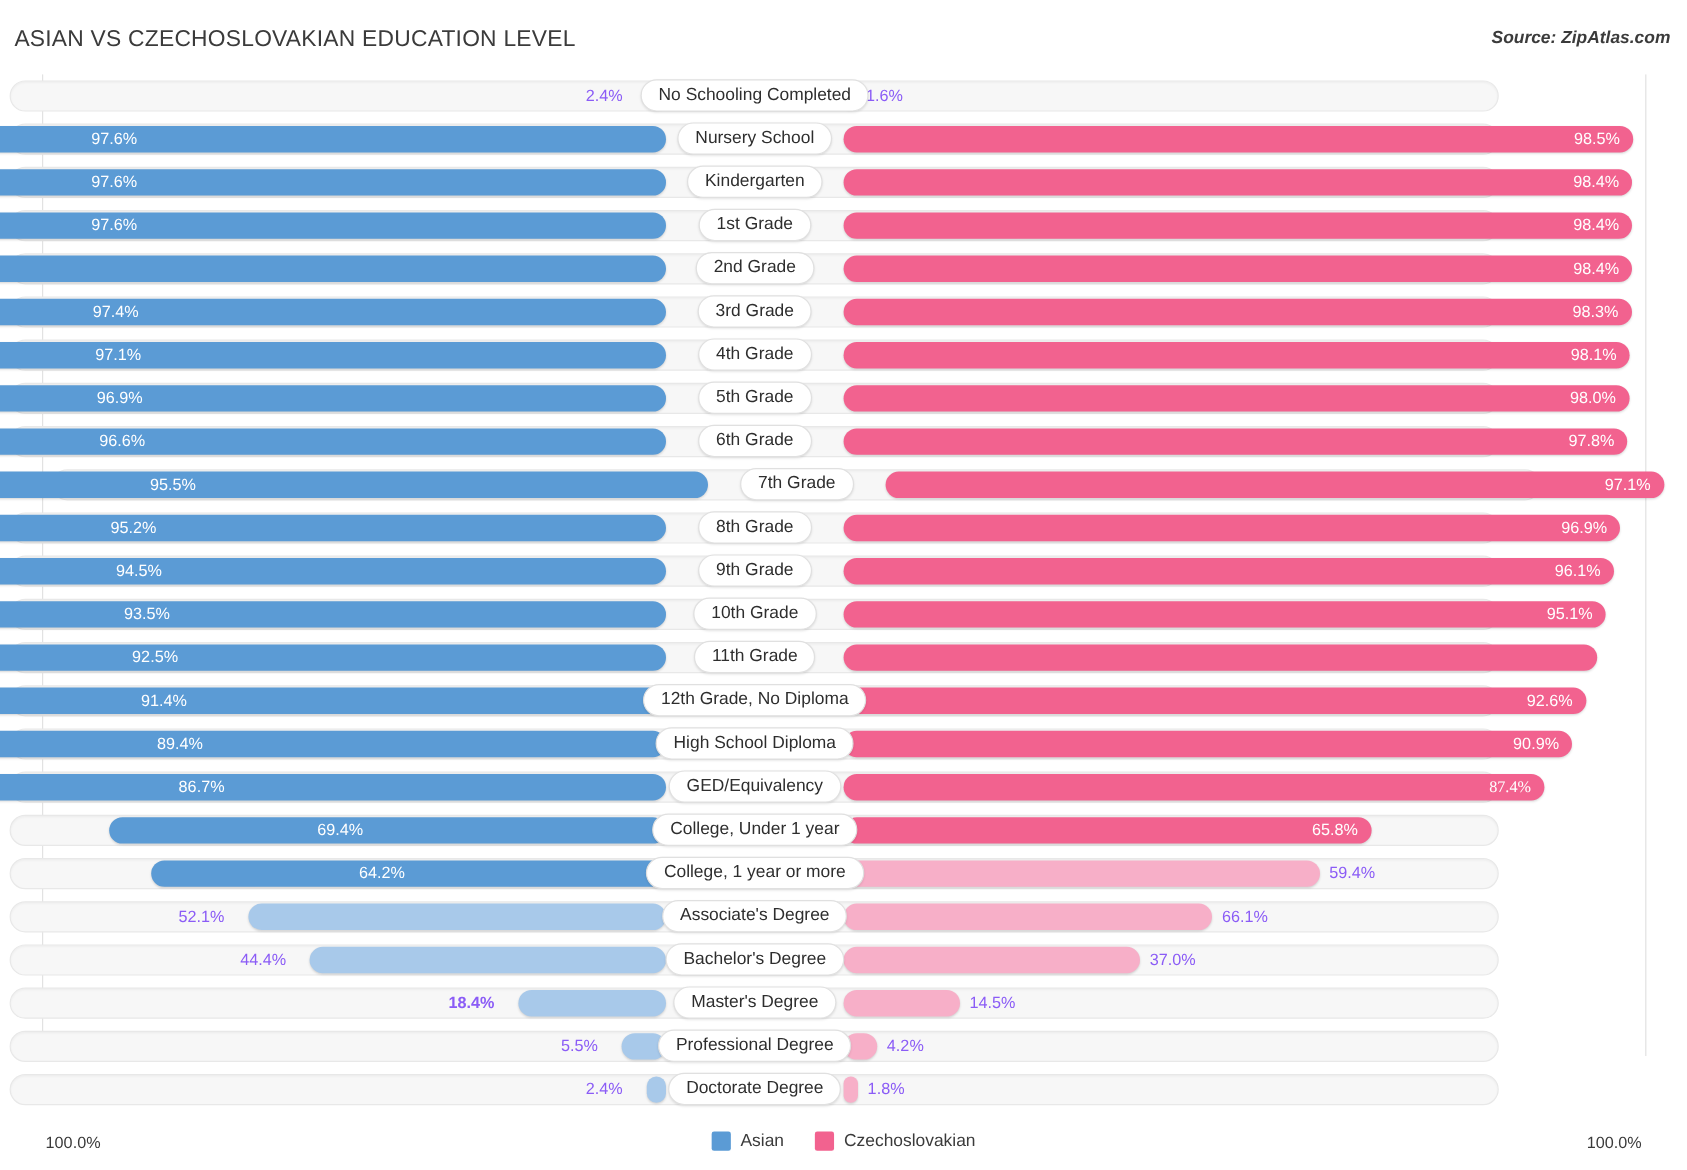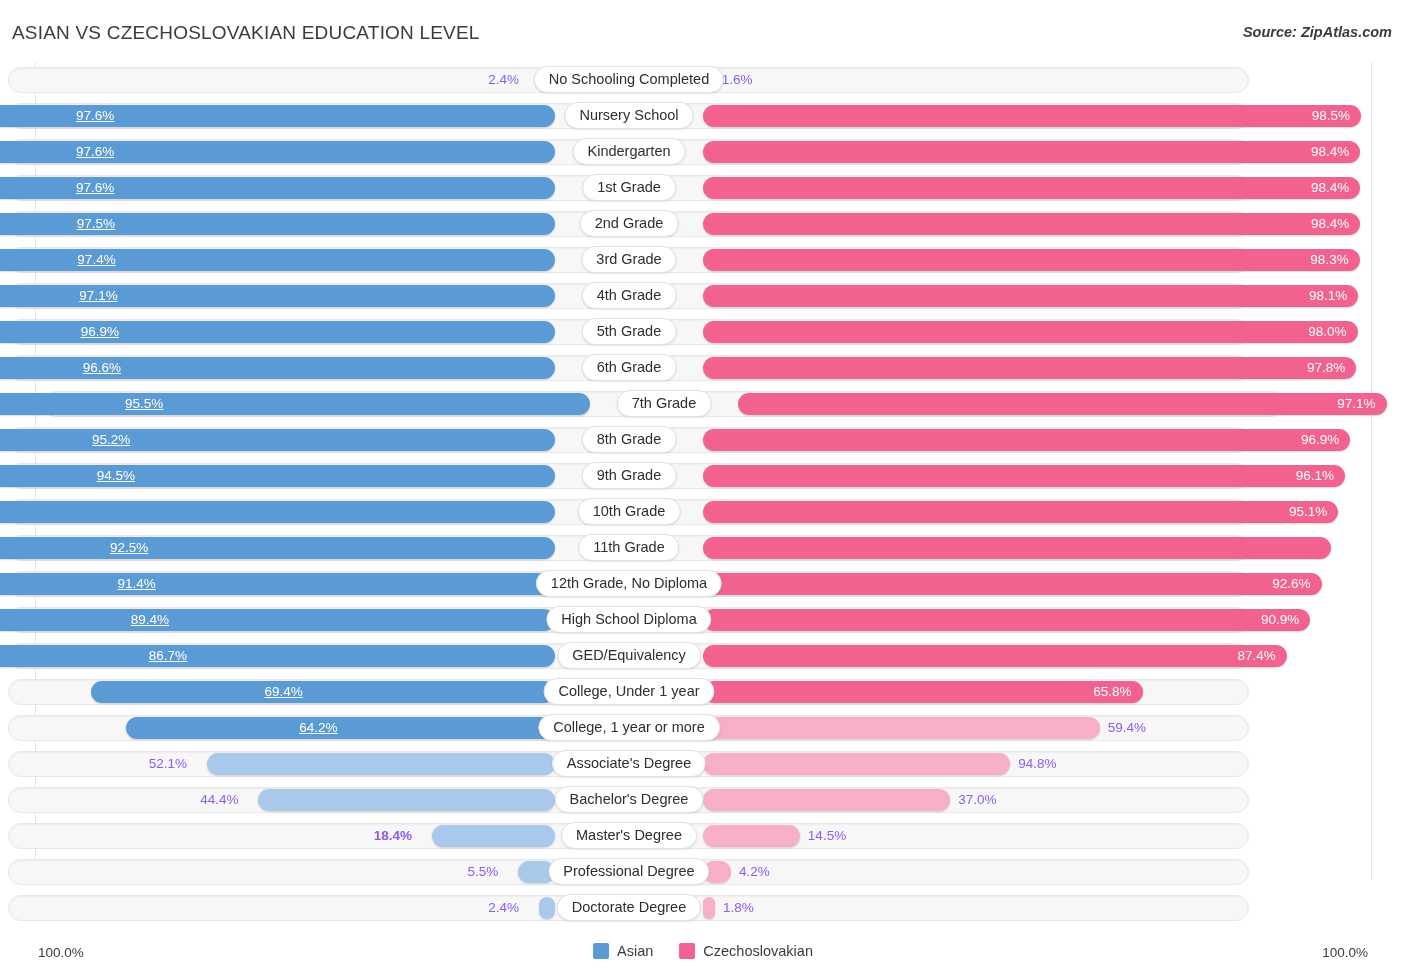--- a/index.html
+++ b/index.html
@@ -48,21 +48,21 @@
   .bar.left  { right:703px; }
   .bar.right { left:703px; }
 
   
   .val {
     position:absolute; top:7px; height:22px; line-height:22px;
     font-size:13.5px; white-space:nowrap;
   }
   .val.inside  { color:#ffffff; }
   .val.outside { color:#8b5cf6; }
-  .val.l-in  { text-align:left;  padding-left:25px;text-decoration:underline; }
+  .val.l-in  { text-align:left;  padding-left:25px; }
   .val.r-in  { text-align:right; padding-right:11px; }
   .val.l-out { text-align:right; padding-right:20px; }
   .val.r-out { text-align:left;  padding-left:8px; }
 
   
   .pill {
     position:absolute; top:4px; height:27px; line-height:25px;
     left:50%; transform:translateX(-50%);
     background:#ffffff;
     border:1px solid #e0e0e0;
@@ -127,21 +127,20 @@
         <div class="track"></div>
         <div class="bar left" style="width: 651.968px; background: rgb(91, 155, 213);"></div>
         <div class="val inside l-in" style="left: 51.032px; width: 651.968px;">97.6%</div>
         <div class="bar right" style="width: 657.312px; background: rgb(242, 98, 143);"></div>
         <div class="val inside r-in" style="left: 703px; width: 657.312px;">98.4%</div>
         <div class="pill">1st Grade</div>
       </div>
       <div class="row" style="top: 148px;">
         <div class="track"></div>
         <div class="bar left" style="width: 651.3px; background: rgb(91, 155, 213);"></div>
-        <div class="val inside l-in" style="left: 51.7px; width: 651.3px;">97.5%</div>
         <div class="bar right" style="width: 657.312px; background: rgb(242, 98, 143);"></div>
         <div class="val inside r-in" style="left: 703px; width: 657.312px;">98.4%</div>
         <div class="pill">2nd Grade</div>
       </div>
       <div class="row" style="top: 184px;">
         <div class="track"></div>
         <div class="bar left" style="width: 650.632px; background: rgb(91, 155, 213);"></div>
         <div class="val inside l-in" style="left: 52.368px; width: 650.632px;">97.4%</div>
         <div class="bar right" style="width: 656.644px; background: rgb(242, 98, 143);"></div>
         <div class="val inside r-in" style="left: 703px; width: 656.644px;">98.3%</div>
@@ -191,20 +190,21 @@
         <div class="track"></div>
         <div class="bar left" style="width: 631.26px; background: rgb(91, 155, 213);"></div>
         <div class="val inside l-in" style="left: 71.74px; width: 631.26px;">94.5%</div>
         <div class="bar right" style="width: 641.948px; background: rgb(242, 98, 143);"></div>
         <div class="val inside r-in" style="left: 703px; width: 641.948px;">96.1%</div>
         <div class="pill">9th Grade</div>
       </div>
       <div class="row" style="top: 436px;">
         <div class="track"></div>
         <div class="bar left" style="width: 624.58px; background: rgb(91, 155, 213);"></div>
+        <div class="val inside l-in" style="left: 78.42px; width: 624.58px;">93.5%</div>
         <div class="bar right" style="width: 635.268px; background: rgb(242, 98, 143);"></div>
         <div class="val inside r-in" style="left: 703px; width: 635.268px;">95.1%</div>
         <div class="pill">10th Grade</div>
       </div>
       <div class="row" style="top: 472px;">
         <div class="track"></div>
         <div class="bar left" style="width: 617.9px; background: rgb(91, 155, 213);"></div>
         <div class="val inside l-in" style="left: 85.1px; width: 617.9px;">92.5%</div>
         <div class="bar right" style="width: 627.92px; background: rgb(242, 98, 143);"></div>
         <div class="pill">11th Grade</div>
@@ -223,21 +223,21 @@
         <div class="val inside l-in" style="left: 105.808px; width: 597.192px;">89.4%</div>
         <div class="bar right" style="width: 607.212px; background: rgb(242, 98, 143);"></div>
         <div class="val inside r-in" style="left: 703px; width: 607.212px;">90.9%</div>
         <div class="pill">High School Diploma</div>
       </div>
       <div class="row" style="top: 580px;">
         <div class="track"></div>
         <div class="bar left" style="width: 579.156px; background: rgb(91, 155, 213);"></div>
         <div class="val inside l-in" style="left: 123.844px; width: 579.156px;">86.7%</div>
         <div class="bar right" style="width: 583.832px; background: rgb(242, 98, 143);"></div>
-        <div class="val inside r-in" style="left: 703px; width: 583.832px;">87.4%</div>
+        <div class="val inside r-in" style="left: 703px; width: 583.832px; font-family: Liberation Serif, serif;">87.4%</div>
         <div class="pill">GED/Equivalency</div>
       </div>
       <div class="row" style="top: 616px;">
         <div class="track"></div>
         <div class="bar left" style="width: 463.592px; background: rgb(91, 155, 213);"></div>
         <div class="val inside l-in" style="left: 239.408px; width: 463.592px;">69.4%</div>
         <div class="bar right" style="width: 439.544px; background: rgb(242, 98, 143);"></div>
         <div class="val inside r-in" style="left: 703px; width: 439.544px;">65.8%</div>
         <div class="pill">College, Under 1 year</div>
       </div>
@@ -247,21 +247,21 @@
         <div class="val inside l-in" style="left: 274.144px; width: 428.856px;">64.2%</div>
         <div class="bar right" style="width: 396.792px; background: rgb(247, 175, 200);"></div>
         <div class="val outside r-out" style="left: 1099.79px;">59.4%</div>
         <div class="pill">College, 1 year or more</div>
       </div>
       <div class="row" style="top: 688px;">
         <div class="track"></div>
         <div class="bar left" style="width: 348.028px; background: rgb(168, 201, 234);"></div>
         <div class="val outside l-out" style="right: 1051.03px;">52.1%</div>
         <div class="bar right" style="width: 307.28px; background: rgb(247, 175, 200);"></div>
-        <div class="val outside r-out" style="left: 1010.28px;">94.8%</div>
+        <div class="val outside r-out" style="left: 1010.28px;">66.1%</div>
         <div class="pill">Associate's Degree</div>
       </div>
       <div class="row" style="top: 724px;">
         <div class="track"></div>
         <div class="bar left" style="width: 296.592px; background: rgb(168, 201, 234);"></div>
         <div class="val outside l-out" style="right: 999.592px; margin-left: 44px;">44.4%</div>
         <div class="bar right" style="width: 247.16px; background: rgb(247, 175, 200);"></div>
         <div class="val outside r-out" style="left: 950.16px;">37.0%</div>
         <div class="pill">Bachelor's Degree</div>
       </div>

